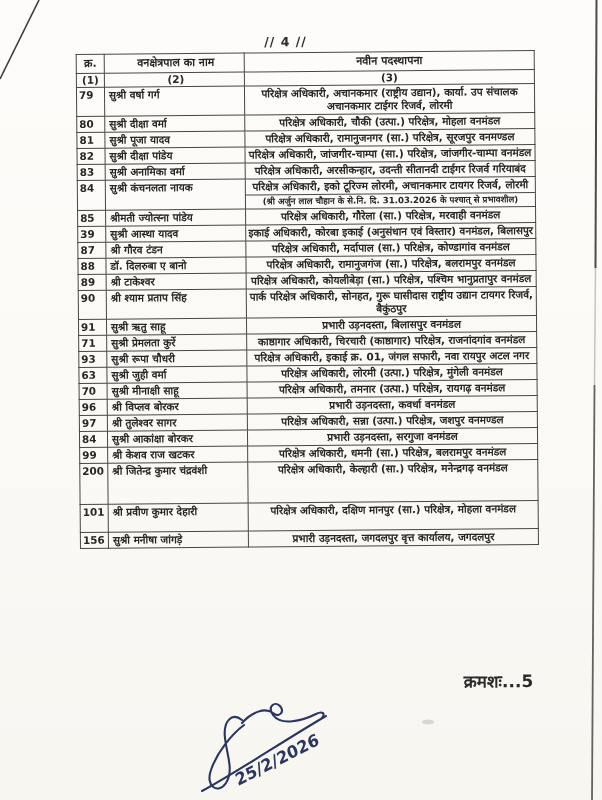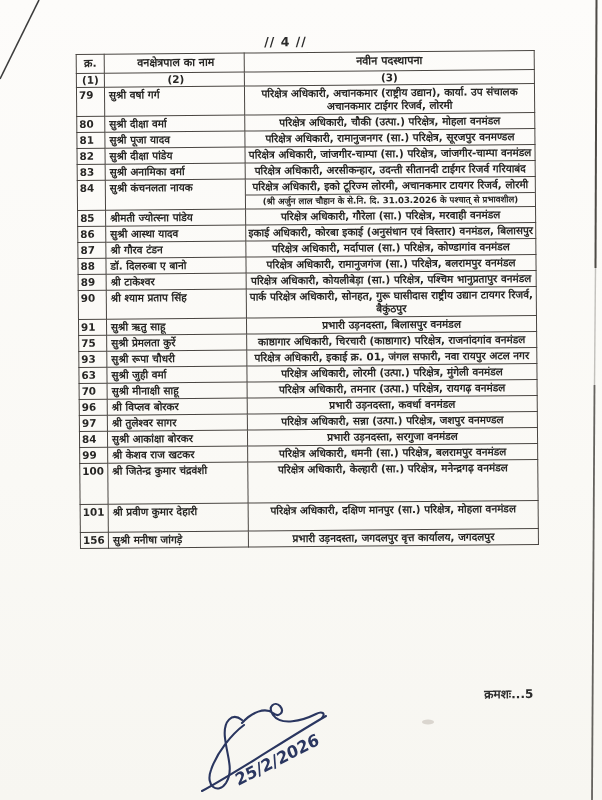--- a/index.html
+++ b/index.html
@@ -29,21 +29,21 @@
   .c-name{text-align:left;width:134px;padding-left:4px !important;}
   .c-post{text-align:center;width:287px;}
   .note{
     font-size:8.6px;line-height:12px;border-top:1px solid #4a4642;
     margin:1px -2px 0 -2px;padding:0 1px;text-align:center;white-space:nowrap;
   }
   tr.row-tall-a td{height:38px;}
   tr.row-tall-b td{padding-bottom:13px;}
   .footer-cont{
     position:absolute;top:671px;left:440px;width:90px;text-align:right;
-    font-size:12px;font-weight:700;color:#2b2b2b;margin-top:16px;
+    font-size:17px;font-weight:700;color:#2b2b2b;
   }
   .signature{position:absolute;left:192px;top:688px;z-index:4;}
   .sig-ink{stroke:#2a3660;fill:none;stroke-width:2.1;stroke-linecap:round;stroke-linejoin:round;}
   .sig-date{
     fill:#2a3660;font-size:16.5px;font-weight:600;
     font-family:"DejaVu Sans","Liberation Sans",sans-serif;
   }
 </style>
 </head>
 <body>
@@ -103,21 +103,21 @@
           <td class="c-no">84</td>
           <td class="c-name">सुश्री कंचनलता नायक</td>
           <td class="c-post"><span>परिक्षेत्र अधिकारी, इको टूरिज्म लोरमी, अचानकमार टायगर रिजर्व, लोरमी</span><div class="note">(श्री अर्जुन लाल चौहान के से.नि. दि. 31.03.2026 के पश्चात् से प्रभावशील)</div></td>
         </tr>
         <tr>
           <td class="c-no">85</td>
           <td class="c-name">श्रीमती ज्योत्स्ना पांडेय</td>
           <td class="c-post"><span>परिक्षेत्र अधिकारी, गौरेला (सा.) परिक्षेत्र, मरवाही वनमंडल</span></td>
         </tr>
         <tr>
-          <td class="c-no">86</td>
+          <td class="c-no">39</td>
           <td class="c-name">सुश्री आस्था यादव</td>
           <td class="c-post"><span>इकाई अधिकारी, कोरबा इकाई (अनुसंधान एवं विस्तार) वनमंडल, बिलासपुर</span></td>
         </tr>
         <tr>
           <td class="c-no">87</td>
           <td class="c-name">श्री गौरव टंडन</td>
           <td class="c-post"><span>परिक्षेत्र अधिकारी, मर्दापाल (सा.) परिक्षेत्र, कोण्डागांव वनमंडल</span></td>
         </tr>
         <tr>
           <td class="c-no">88</td>
@@ -133,21 +133,21 @@
           <td class="c-no">90</td>
           <td class="c-name">श्री श्याम प्रताप सिंह</td>
           <td class="c-post"><span>पार्क परिक्षेत्र अधिकारी, सोनहत, गुरू घासीदास राष्ट्रीय उद्यान टायगर रिजर्व, बैकुंठपुर</span></td>
         </tr>
         <tr>
           <td class="c-no">91</td>
           <td class="c-name">सुश्री ऋतु साहू</td>
           <td class="c-post"><span>प्रभारी उड़नदस्ता, बिलासपुर वनमंडल</span></td>
         </tr>
         <tr>
-          <td class="c-no">75</td>
+          <td class="c-no">71</td>
           <td class="c-name">सुश्री प्रेमलता कुर्रे</td>
           <td class="c-post"><span>काष्ठागार अधिकारी, चिरचारी (काष्ठागार) परिक्षेत्र, राजनांदगांव वनमंडल</span></td>
         </tr>
         <tr>
           <td class="c-no">93</td>
           <td class="c-name">सुश्री रूपा चौधरी</td>
           <td class="c-post"><span>परिक्षेत्र अधिकारी, इकाई क्र. 01, जंगल सफारी, नवा रायपुर अटल नगर</span></td>
         </tr>
         <tr>
           <td class="c-no">63</td>
@@ -173,21 +173,21 @@
           <td class="c-no">84</td>
           <td class="c-name">सुश्री आकांक्षा बोरकर</td>
           <td class="c-post"><span>प्रभारी उड़नदस्ता, सरगुजा वनमंडल</span></td>
         </tr>
         <tr>
           <td class="c-no">99</td>
           <td class="c-name">श्री केशव राज खटकर</td>
           <td class="c-post"><span>परिक्षेत्र अधिकारी, धमनी (सा.) परिक्षेत्र, बलरामपुर वनमंडल</span></td>
         </tr>
         <tr class="row-tall-a">
-          <td class="c-no">100</td>
+          <td class="c-no">200</td>
           <td class="c-name">श्री जितेन्द्र कुमार चंद्रवंशी</td>
           <td class="c-post"><span>परिक्षेत्र अधिकारी, केल्हारी (सा.) परिक्षेत्र, मनेन्द्रगढ़ वनमंडल</span></td>
         </tr>
         <tr class="row-tall-b">
           <td class="c-no">101</td>
           <td class="c-name">श्री प्रवीण कुमार देहारी</td>
           <td class="c-post"><span>परिक्षेत्र अधिकारी, दक्षिण मानपुर (सा.) परिक्षेत्र, मोहला वनमंडल</span></td>
         </tr>
         <tr>
           <td class="c-no">156</td>

